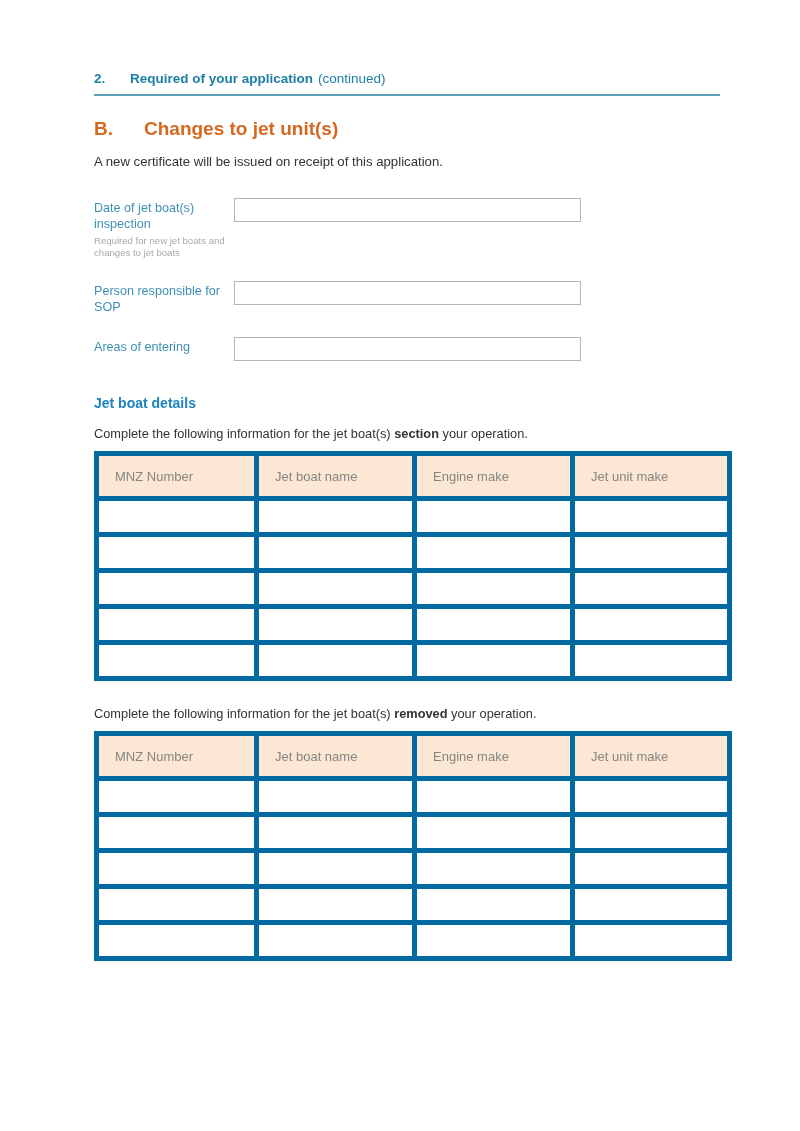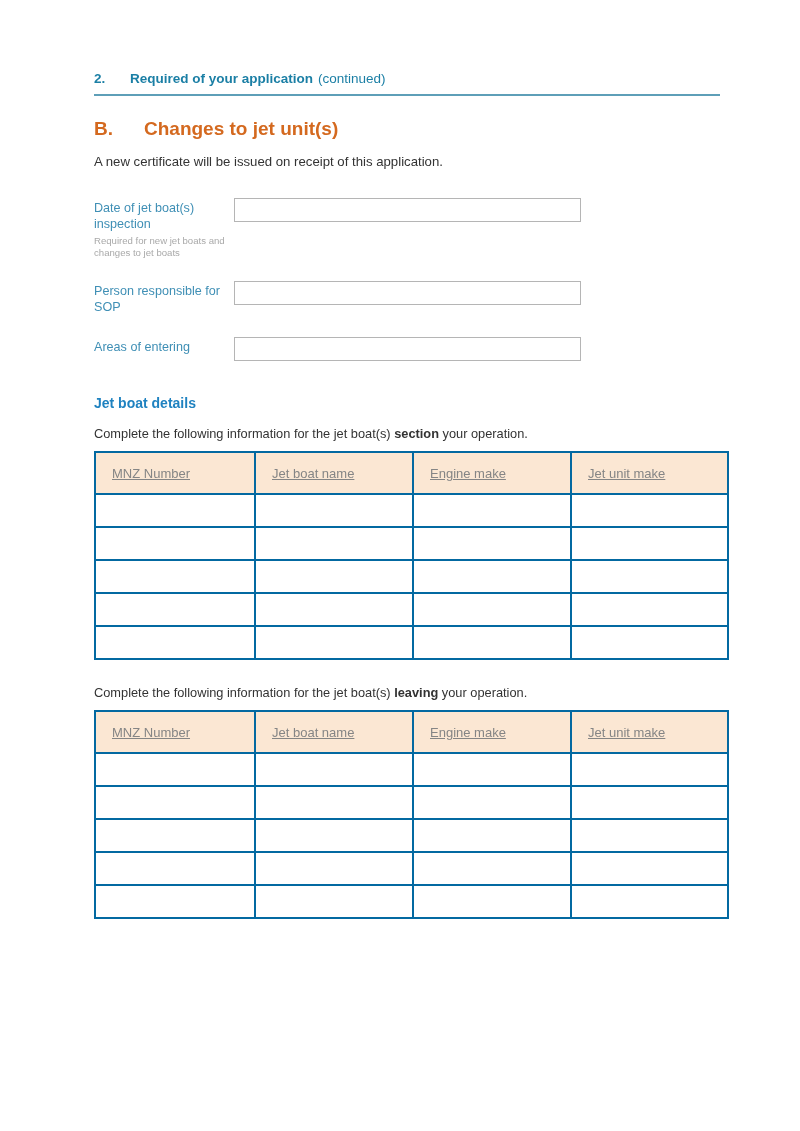--- a/index.html
+++ b/index.html
@@ -130,23 +130,22 @@
   }
   .tbl-intro b { font-weight: bold; }
 
   table.jb {
     border-collapse: collapse;
     width: 629px;
     table-layout: fixed;
     margin-bottom: 24px;
   }
   table.jb th, table.jb td {
-    border: 2px solid #0369a1;
+    border: 5px solid #0369a1;
     padding: 0;
-    text-decoration: underline;
   }
   table.jb th {
     background: #fbe7d3;
     color: #858585;
     font-size: 13px;
     font-weight: normal;
     text-align: left;
     height: 40px;
     padding-left: 16px;
     vertical-align: middle;
@@ -287,21 +286,21 @@
         <tr>
           <td><input type="text" style=""></td>
           <td><input type="text" style=""></td>
           <td><input type="text" style=""></td>
           <td><input type="text" style=""></td>
         </tr>
       </tbody>
     </table>
 
     <p class="tbl-intro">
-      <span>Complete the following information for the jet boat(s) </span><b>leaving</b><span> your operation.</span>
+      <span>Complete the following information for the jet boat(s) </span><b>removed</b><span> your operation.</span>
     </p>
 
     <table class="jb">
       <colgroup>
           <col class="c1">
           <col class="c2">
           <col class="c3">
           <col class="c4">
         </colgroup>
       <thead>

